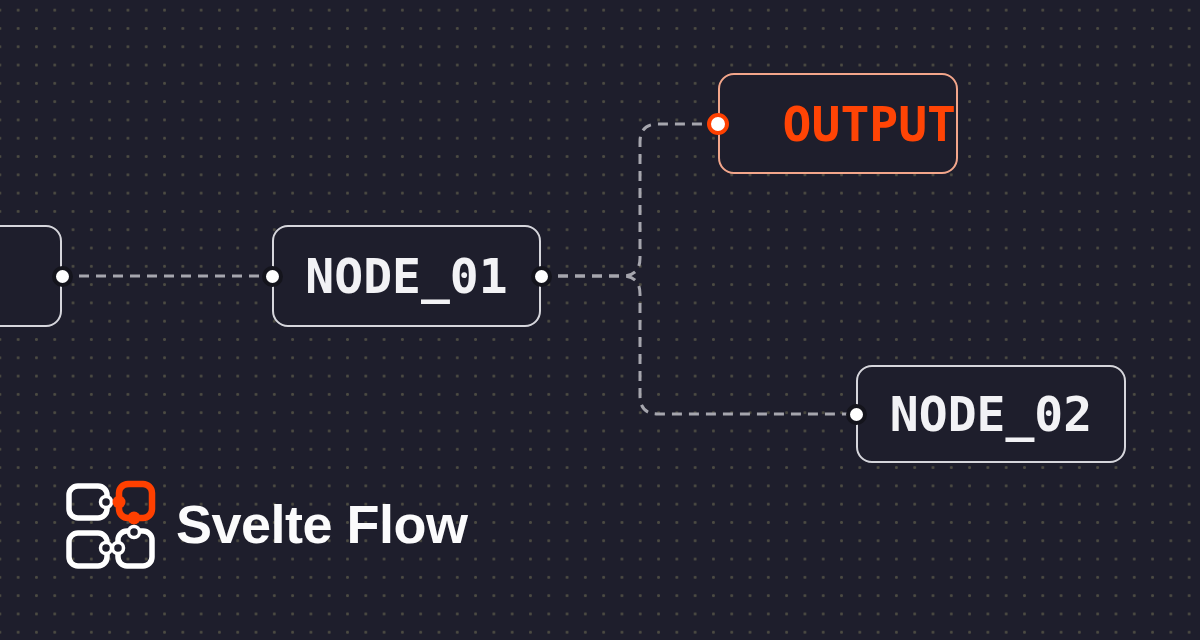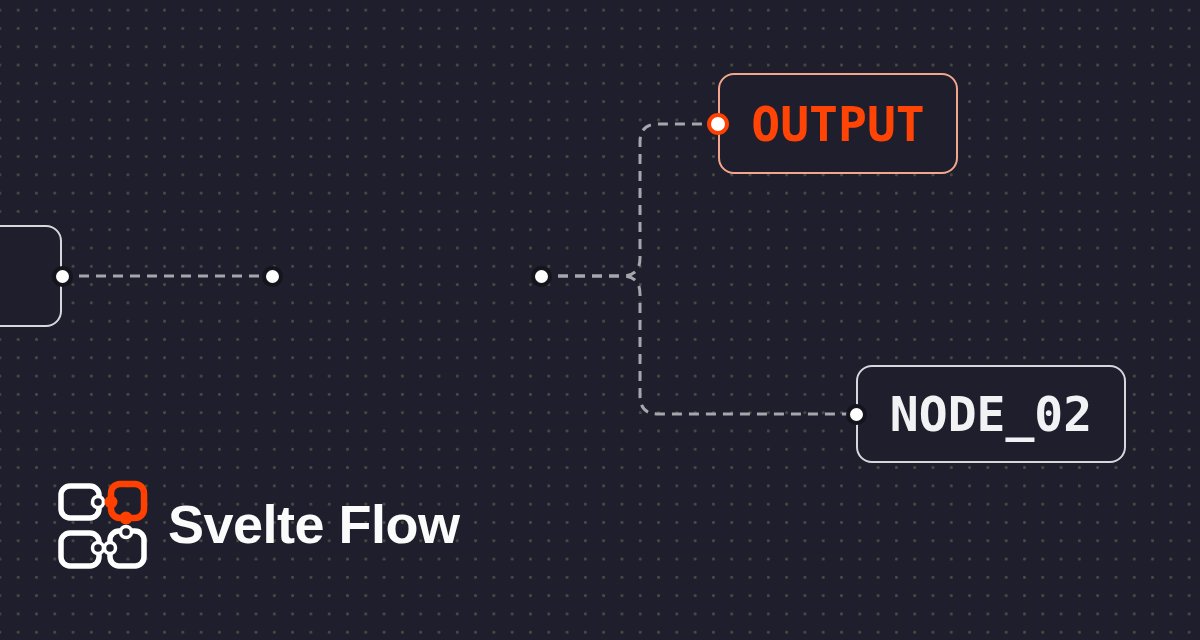--- a/index.html
+++ b/index.html
@@ -58,21 +58,21 @@
     z-index: 5;
   }
   .handle.accent {
     width: 22px;
     height: 22px;
     border-color: #ff4000;
   }
 
   .logo {
     position: absolute;
-    left: 56px;
+    left: 64px;
     top: 480px;
     display: flex;
     align-items: center;
   }
   .logo-text {
     position: absolute;
     left: 112px;
     top: 13px;
     font-family: "Liberation Sans", sans-serif;
     font-weight: 700;
@@ -91,24 +91,27 @@
     <path class="edge-path" d="M 62 276 H 272"></path>
     <path class="edge-path" d="M 541 276 H 622 Q 640 276 640 258 V 142 Q 640 124 658 124 H 718"></path>
     <path class="edge-path" d="M 541 276 H 622 Q 640 276 640 294 V 396 Q 640 414 658 414 H 856"></path>
   </svg>
 
   <div class="node" style="left:-80px; top:225px; width:142px;">
     <span></span>
   </div>
   <div class="handle" style="left:51.5px; top:265.5px;"></div>
 
+  <div class="node" style="left:272px; top:225px; width:269px;">
+    <span>NODE_01</span>
+  </div>
   <div class="handle" style="left:261.5px; top:265.5px;"></div>
   <div class="handle" style="left:530.5px; top:265.5px;"></div>
 
-  <div class="node output" style="left:718px; top:73px; width:240px; height:101px;">
+  <div class="node output" style="left:718px; top:73px; width:240px; height:101px;justify-content:flex-end;">
     <span>OUTPUT</span>
   </div>
   <div class="handle accent" style="left:707px; top:112.5px;"></div>
 
   <div class="node" style="left:856px; top:365px; width:270px; height:98px;align-items:center;">
     <span>NODE_02</span>
   </div>
   <div class="handle" style="left:845.5px; top:403.5px;"></div>
 
   <div class="logo">

